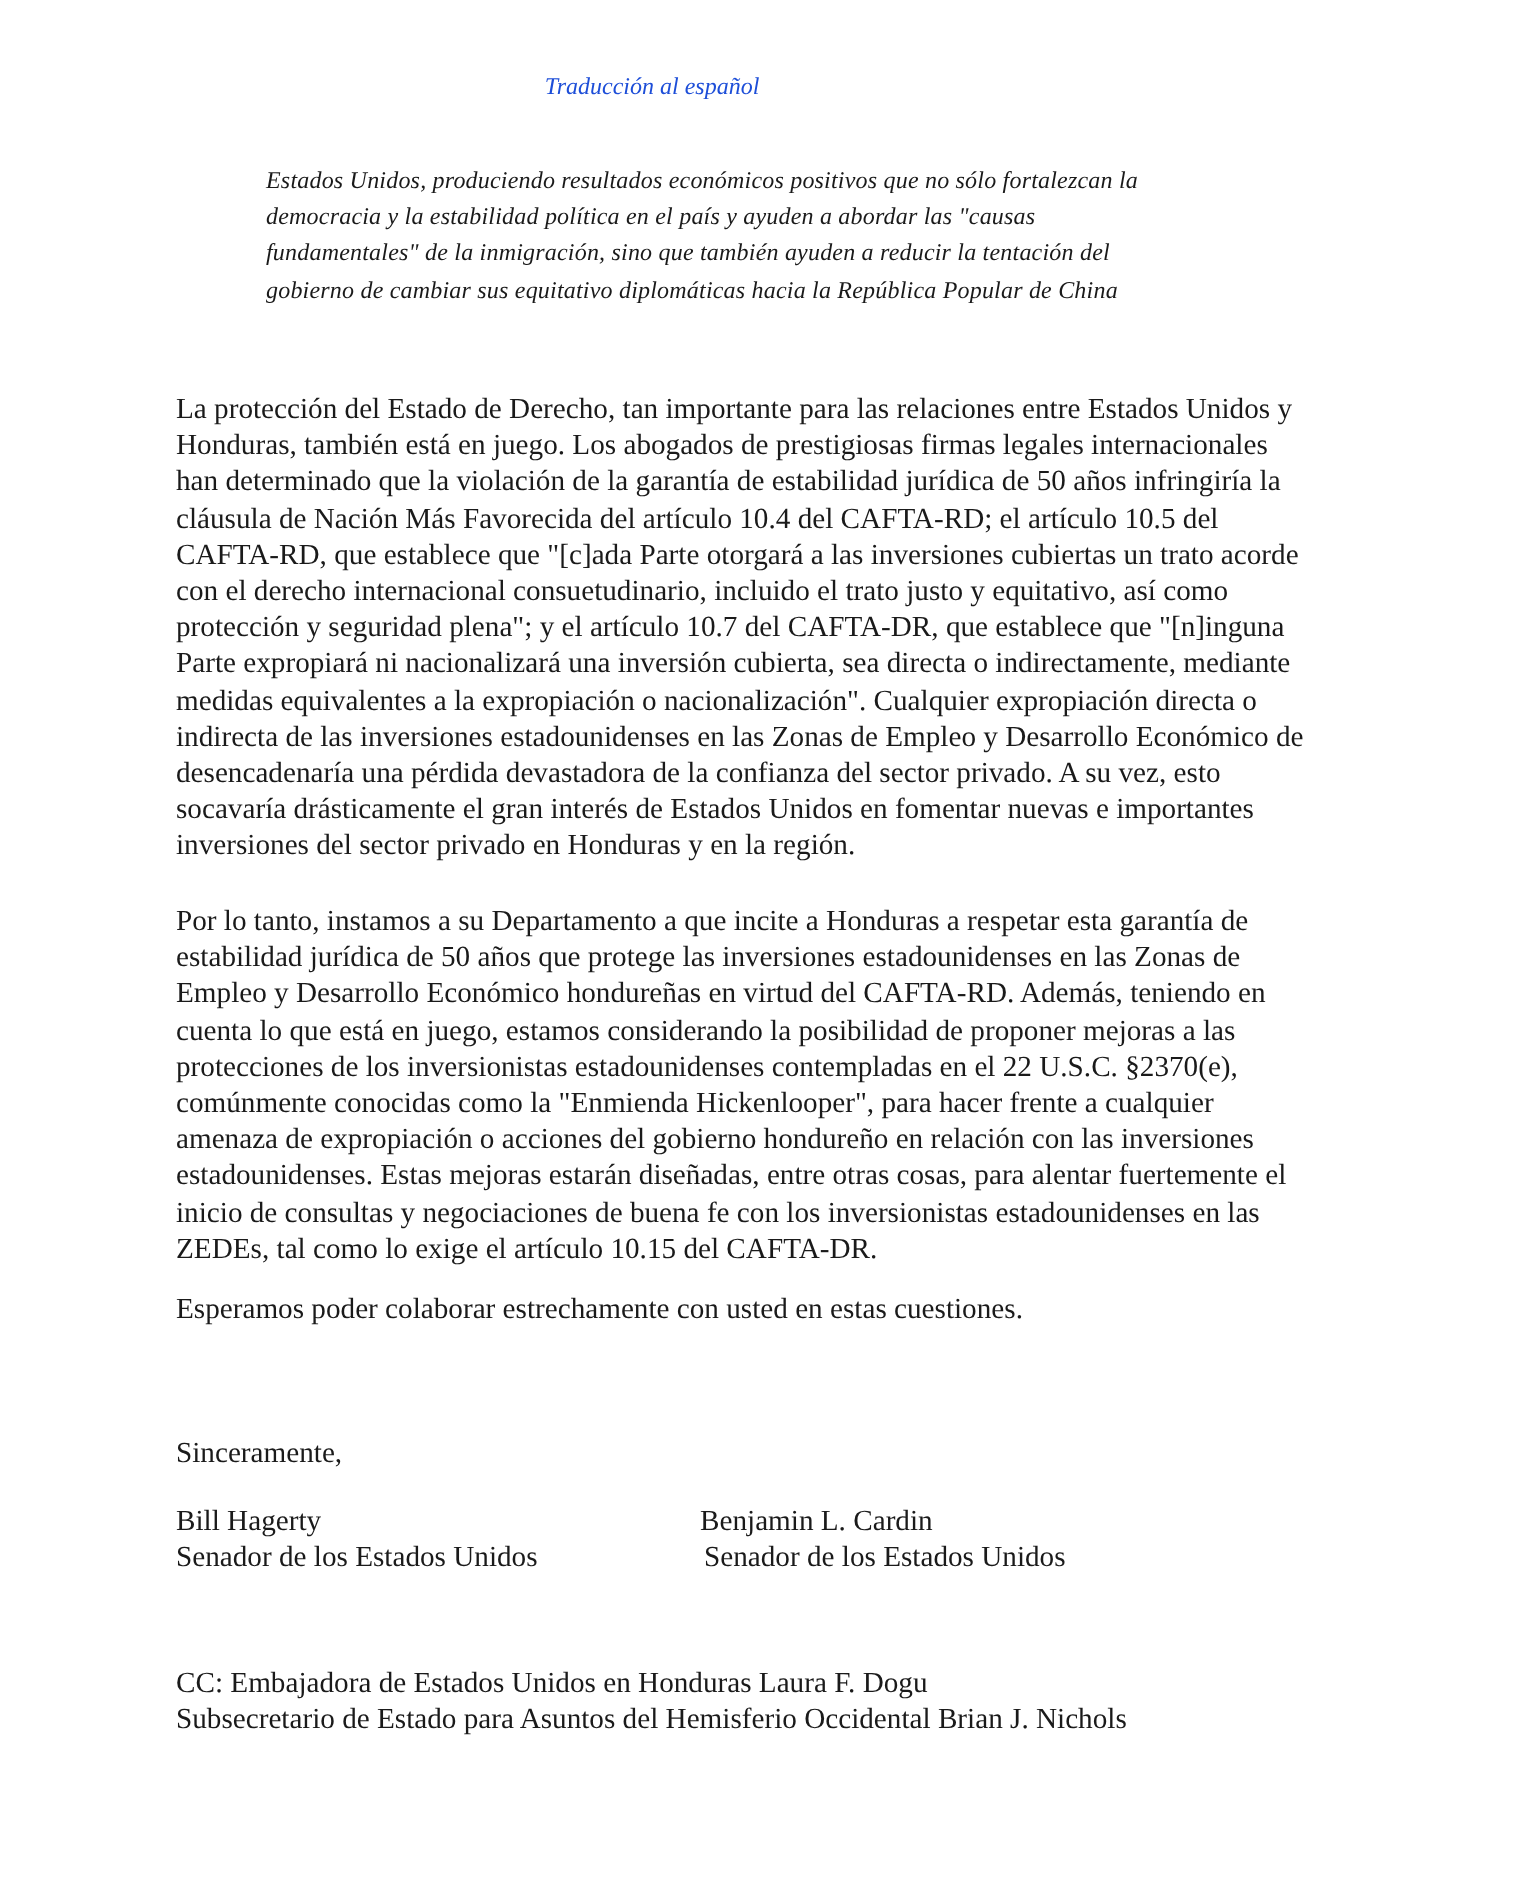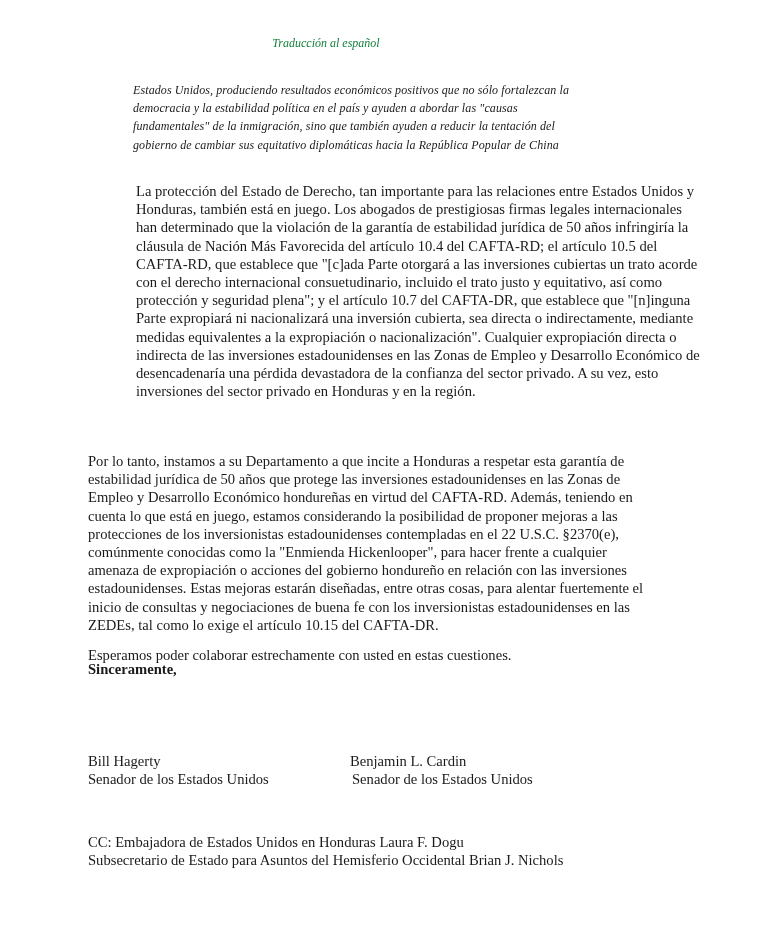--- a/index.html
+++ b/index.html
@@ -16,45 +16,45 @@
       color: #1a1a1a;
     }
     .header-note {
       position: absolute;
       top: 36px;
       left: 0;
       width: 652px;
       text-align: center;
       font-style: italic;
       font-size: 12px;
-      color: #15803d;
+      color: #1d4ed8;
     }
     .quote-block {
       position: absolute;
       top: 81px;
       left: 133px;
       width: 560px;
       font-style: italic;
       font-size: 12px;
       line-height: 18.2px;
       letter-spacing: 0.1px;
     }
     .quote-block .line { display: block; white-space: nowrap; }
     .para {
       position: absolute;
       left: 88px;
       width: 610px;
       font-size: 14.6px;
       line-height: 18.2px;
     }
     .para .line { display: block; white-space: nowrap; }
-    #para1 { top: 182px; margin-left: 48px; }
+    #para1 { top: 196px; }
     #para2 { top: 452px; }
     #para3 { top: 646px; }
-    #closing { top: 660px; font-weight: bold; }
+    #closing { top: 718px; }
     .signatures {
       position: absolute;
       top: 752px;
       left: 88px;
       width: 600px;
       font-size: 14.6px;
       line-height: 18.2px;
     }
     .sig {
       position: absolute;
@@ -90,20 +90,21 @@
   <span class="line">Honduras, también está en juego. Los abogados de prestigiosas firmas legales internacionales</span>
   <span class="line">han determinado que la violación de la garantía de estabilidad jurídica de 50 años infringiría la</span>
   <span class="line">cláusula de Nación Más Favorecida del artículo 10.4 del CAFTA-RD; el artículo 10.5 del</span>
   <span class="line">CAFTA-RD, que establece que "[c]ada Parte otorgará a las inversiones cubiertas un trato acorde</span>
   <span class="line">con el derecho internacional consuetudinario, incluido el trato justo y equitativo, así como</span>
   <span class="line">protección y seguridad plena"; y el artículo 10.7 del CAFTA-DR, que establece que "[n]inguna</span>
   <span class="line">Parte expropiará ni nacionalizará una inversión cubierta, sea directa o indirectamente, mediante</span>
   <span class="line">medidas equivalentes a la expropiación o nacionalización". Cualquier expropiación directa o</span>
   <span class="line">indirecta de las inversiones estadounidenses en las Zonas de Empleo y Desarrollo Económico de</span>
   <span class="line">desencadenaría una pérdida devastadora de la confianza del sector privado. A su vez, esto</span>
+  <span class="line">socavaría drásticamente el gran interés de Estados Unidos en fomentar nuevas e importantes</span>
   <span class="line">inversiones del sector privado en Honduras y en la región.</span>
 </div>
 
 <div id="para2" class="para">
   <span class="line">Por lo tanto, instamos a su Departamento a que incite a Honduras a respetar esta garantía de</span>
   <span class="line">estabilidad jurídica de 50 años que protege las inversiones estadounidenses en las Zonas de</span>
   <span class="line">Empleo y Desarrollo Económico hondureñas en virtud del CAFTA-RD. Además, teniendo en</span>
   <span class="line">cuenta lo que está en juego, estamos considerando la posibilidad de proponer mejoras a las</span>
   <span class="line">protecciones de los inversionistas estadounidenses contempladas en el 22 U.S.C. §2370(e),</span>
   <span class="line">comúnmente conocidas como la "Enmienda Hickenlooper", para hacer frente a cualquier</span>

